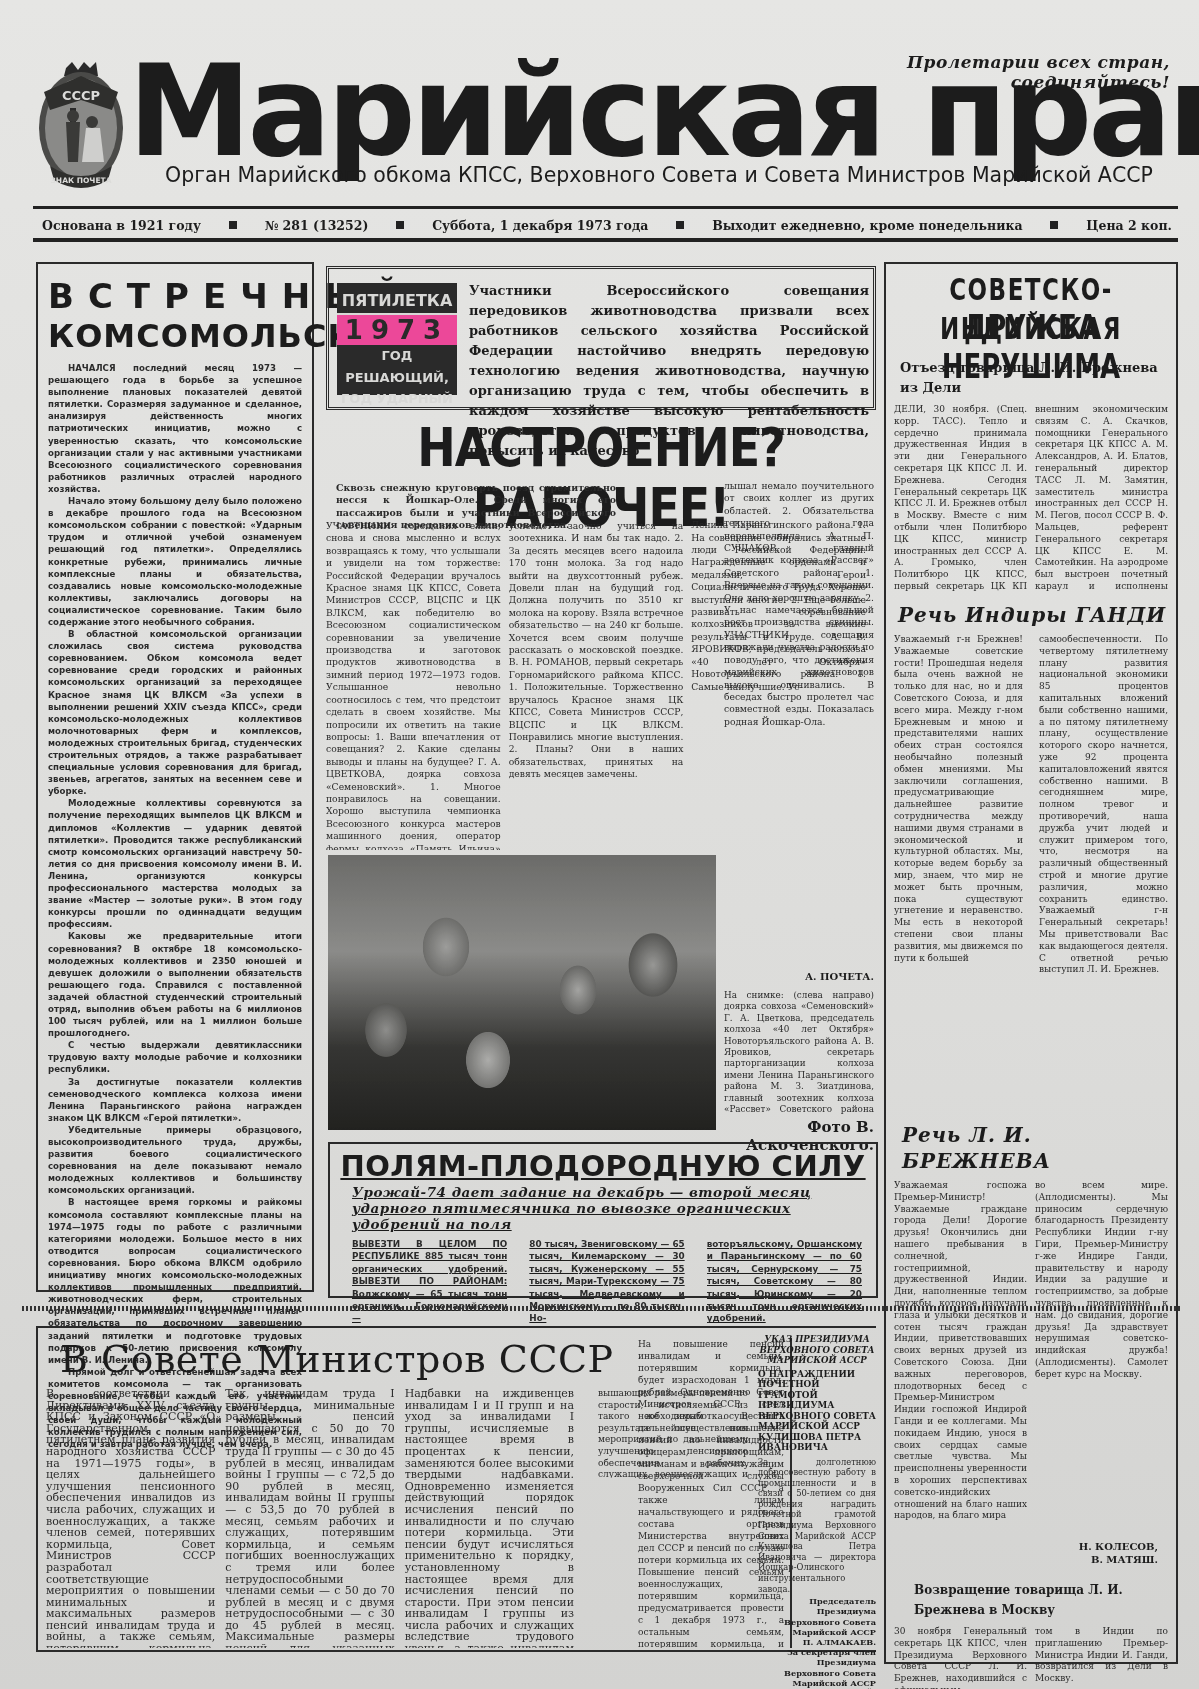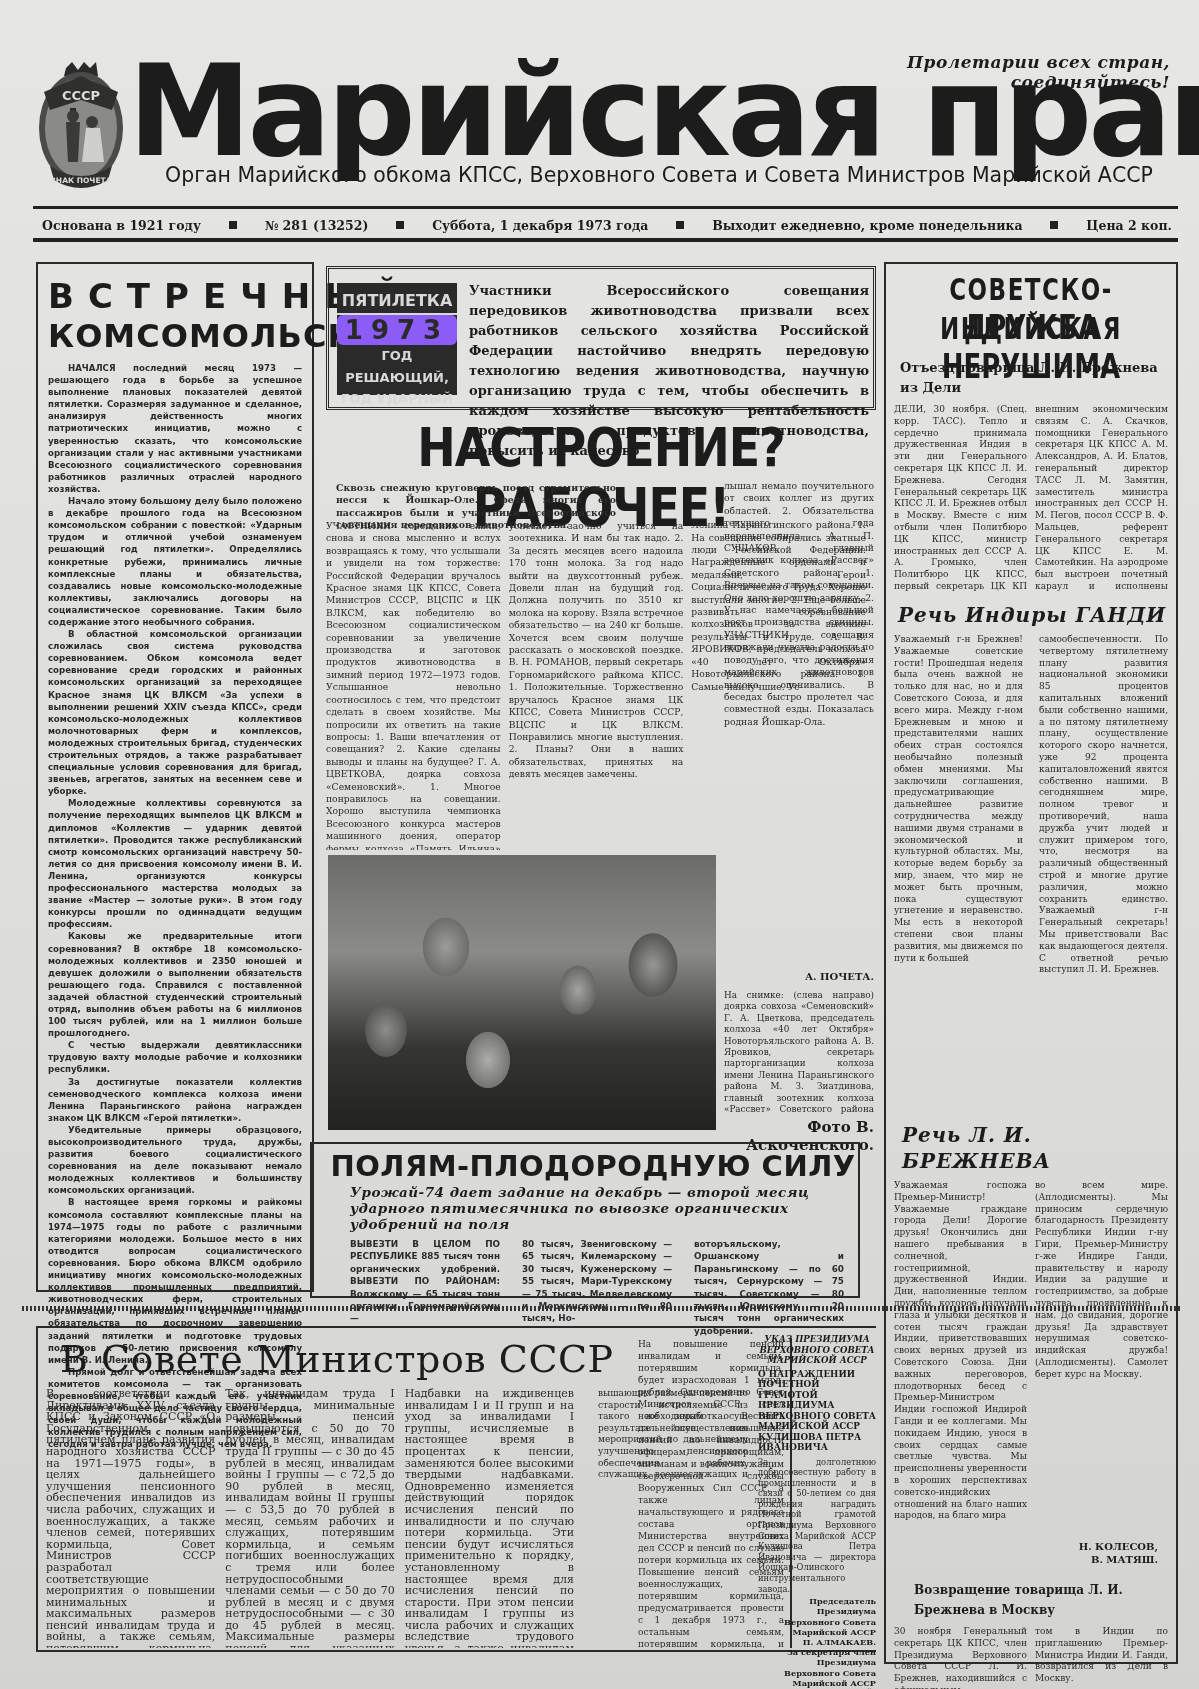--- a/index.html
+++ b/index.html
@@ -36,21 +36,21 @@
   }
   .rule-thick { position: absolute; left: 33px; width: 1145px; height: 3px; background: #222; }
   .infobar {
     position: absolute; left: 42px; top: 215px; width: 1130px; height: 20px;
     display: flex; justify-content: space-between; align-items: center;
     font-size: 12.5px; font-weight: bold;
   }
   .sq { display: inline-block; width: 8px; height: 8px; background: #222; }
 
   
-  .box { position: absolute; border: 2px solid #2a2a2a; padding-left: 16px; }
+  .box { position: absolute; border: 2px solid #2a2a2a; }
   .col-text {
     font-size: 9.2px; line-height: 12.4px; text-align: justify; color: #2a2a2a;
     font-family: "DejaVu Serif", serif;
   }
   .sans-text {
     font-family: "DejaVu Sans", sans-serif; font-weight: bold;
     font-size: 9px; line-height: 12.6px; text-align: justify; color: #2b2b2b;
   }
   .sans-text p { text-indent: 20px; }
   .condensed-head {
@@ -133,21 +133,21 @@
       <p>За достигнутые показатели коллектив семеноводческого комплекса колхоза имени Ленина Параньгинского района награжден знаком ЦК ВЛКСМ «Герой пятилетки».</p>
       <p>Убедительные примеры образцового, высокопроизводительного труда, дружбы, развития боевого социалистического соревнования на деле показывают немало молодежных коллективов и большинству комсомольских организаций.</p>
       <p>В настоящее время горкомы и райкомы комсомола составляют комплексные планы на 1974—1975 годы по работе с различными категориями молодежи. Большое место в них отводится вопросам социалистического соревнования. Бюро обкома ВЛКСМ одобрило инициативу многих комсомольско-молодежных коллективов промышленных предприятий, животноводческих ферм, строительных организаций, принявших встречные планы-обязательства по досрочному завершению заданий пятилетки и подготовке трудовых подарков к 50-летию присвоения комсомолу имени В. И. Ленина.</p>
       <p>Прямой долг и ответственейшая задача всех комитетов комсомола — так организовать соревнование, чтобы каждый его участник вкладывал в общее дело частицу своего сердца, своей души, чтобы каждый молодежный коллектив трудился с полным напряжением сил, сегодня и завтра работая лучше, чем вчера.</p>
     </div>
   </div>
 
   <div class="box" style="left:326px; top:266px; width:550px; height:144px; border-width:3px; border-style:double;">
     <div style="position:absolute; left:8px; top:14px; width:120px; height:112px; background:#2a2a2a; color:#d8d8d6; font-family:'DejaVu Sans',sans-serif; font-weight:bold; text-align:center;">
       <div style="font-size:16px; line-height:24px; margin-top:6px; border-bottom:2px solid #d8d8d6;">ПЯТИЛЕТКА</div>
-      <div style="font-size:26px; line-height:30px; letter-spacing:8px; background:#8b5cf6; color:#2a2a2a;border-radius:6px;">1973</div>
+      <div style="font-size:26px; line-height:30px; letter-spacing:8px; background:#ec4899; color:#2a2a2a;">1973</div>
       <div style="font-size:13px; line-height:22px;">ГОД РЕШАЮЩИЙ,</div>
       <div style="font-size:13px; line-height:20px;">ГОД УДАРНЫЙ</div>
     </div>
     <div style="position:absolute; left:140px; top:12px; width:400px; font-size:13px; line-height:20px; font-weight:bold; text-align:justify;">Участники Всероссийского совещания передовиков животноводства призвали всех работников сельского хозяйства Российской Федерации настойчиво внедрять передовую технологию ведения животноводства, научную организацию труда с тем, чтобы обеспечить в каждом хозяйстве высокую рентабельность производства продуктов животноводства, повысить их качество</div>
   </div>
 
   <div style="position:absolute; left:326px; top:418px; width:550px; text-align:center; font-family:'DejaVu Sans',sans-serif; font-weight:bold; font-size:46px; line-height:52px; letter-spacing:-1px; transform:scaleY(1.15); transform-origin:top;">НАСТРОЕНИЕ? РАБОЧЕЕ!</div>
 
   <div class="col-text" style="position:absolute; left:336px; top:482px; width:280px; font-weight:bold; font-size:9.4px;">Сквозь снежную круговерть поезд стремительно несся к Йошкар-Оле. Среди многих его пассажиров были и участники Всероссийского совещания передовиков животноводства.</div>
 
@@ -156,21 +156,21 @@
     <div style="flex:1;">успевает заочно учиться на зоотехника. И нам бы так надо. 2. За десять месяцев всего надоила 170 тонн молока. За год надо выйти на двухсоттонный рубеж. Довели план на будущий год. Должна получить по 3510 кг молока на корову. Взяла встречное обязательство — на 240 кг больше. Хочется всем своим получше рассказать о московской поездке. В. Н. РОМАНОВ, первый секретарь Горномарийского райкома КПСС. 1. Положительные. Торжественно вручалось Красное знамя ЦК КПСС, Совета Министров СССР, ВЦСПС и ЦК ВЛКСМ. Понравились многие выступления. 2. Планы? Они в наших обязательствах, принятых на девять месяцев замечены.</div>
     <div style="flex:1; margin-top:-38px;">скота. За них и будем бороться. М. З. ЗИАТДИНОВА, секретарь парторганизации колхоза имени Ленина Параньгинского района. 1. На совещание собирались знатные люди Российской Федерации. Награжденные орденами и медалями, Герои Социалистического Труда. Хорошо выступали многие. 2. Еще больше развивать соревнование колхозников за высокие результаты в труде. А. В. ЯРОВИКОВ, председатель колхоза «40 лет Октября» Новоторъяльского района. 1. Самые наилучшие. Ус-</div>
   </div>
   <div class="col-text" style="position:absolute; left:724px; top:480px; width:150px; height:485px; overflow:hidden;">лышал немало поучительного от своих коллег из других областей. 2. Обязательства текущего года перевыполнила. А. П. СУШАКОВ, главный зоотехник колхоза «Рассвет» Советского района. 1. Впервые на таком совещании. Оно дало хорошую зарядку. 2. У нас намечается большой рост производства свинины. УЧАСТНИКИ совещания выражали чувства радости по поводу того, что достижения марийских животноводов высоко оценивались. В беседах быстро пролетел час совместной езды. Показалась родная Йошкар-Ола.</div>
   <div class="byline" style="position:absolute; left:724px; top:968px; width:150px;">А. ПОЧЕТА.</div>
 
   <div class="photo"></div>
   <div class="col-text" style="position:absolute; left:724px; top:990px; width:150px; height:126px; overflow:hidden; font-size:8.8px; line-height:11.4px;">На снимке: (слева направо) доярка совхоза «Семеновский» Г. А. Цветкова, председатель колхоза «40 лет Октября» Новоторъяльского района А. В. Яровиков, секретарь парторганизации колхоза имени Ленина Параньгинского района М. З. Зиатдинова, главный зоотехник колхоза «Рассвет» Советского района А. П. Сушаков, директор Марийской сельхозопытной станции Д. И. Никеев.</div>
   <div style="position:absolute; left:724px; top:1118px; width:150px; text-align:right; font-size:15px; font-weight:bold;">Фото В. Аскоченского.</div>
 
-  <div class="box" style="left:310px; top:1142px; width:550px; height:156px; border-width:2px;">
+  <div class="box" style="left:328px; top:1142px; width:550px; height:156px; border-width:2px;text-decoration:underline;">
     <div style="text-align:center; font-family:'DejaVu Sans',sans-serif; font-weight:bold; font-size:29px; line-height:36px; margin-top:4px; letter-spacing:0.5px;">ПОЛЯМ-ПЛОДОРОДНУЮ СИЛУ</div>
     <div class="italic-head" style="font-size:13.5px; line-height:16px; padding:0 22px; letter-spacing:0.5px;">Урожай-74 дает задание на декабрь — второй месяц ударного пятимесячника по вывозке органических удобрений на поля</div>
     <div class="cols sans-text" style="padding:6px 14px 0 22px; gap:22px; font-size:8.8px; line-height:12.4px;">
       <div>ВЫВЕЗТИ В ЦЕЛОМ ПО РЕСПУБЛИКЕ 885 тысяч тонн органических удобрений. ВЫВЕЗТИ ПО РАЙОНАМ: Волжскому — 65 тысяч тонн органики, Горномарийскому —</div>
       <div>80 тысяч, Звениговскому — 65 тысяч, Килемарскому — 30 тысяч, Куженерскому — 55 тысяч, Мари-Турекскому — 75 тысяч, Медведевскому и Моркинскому — по 80 тысяч, Но-</div>
       <div>воторъяльскому, Оршанскому и Параньгинскому — по 60 тысяч, Сернурскому — 75 тысяч, Советскому — 80 тысяч, Юринскому — 20 тысяч тонн органических удобрений.</div>
     </div>
   </div>
 
   <div class="box" style="left:884px; top:262px; width:294px; height:1402px; padding:6px 8px;">

